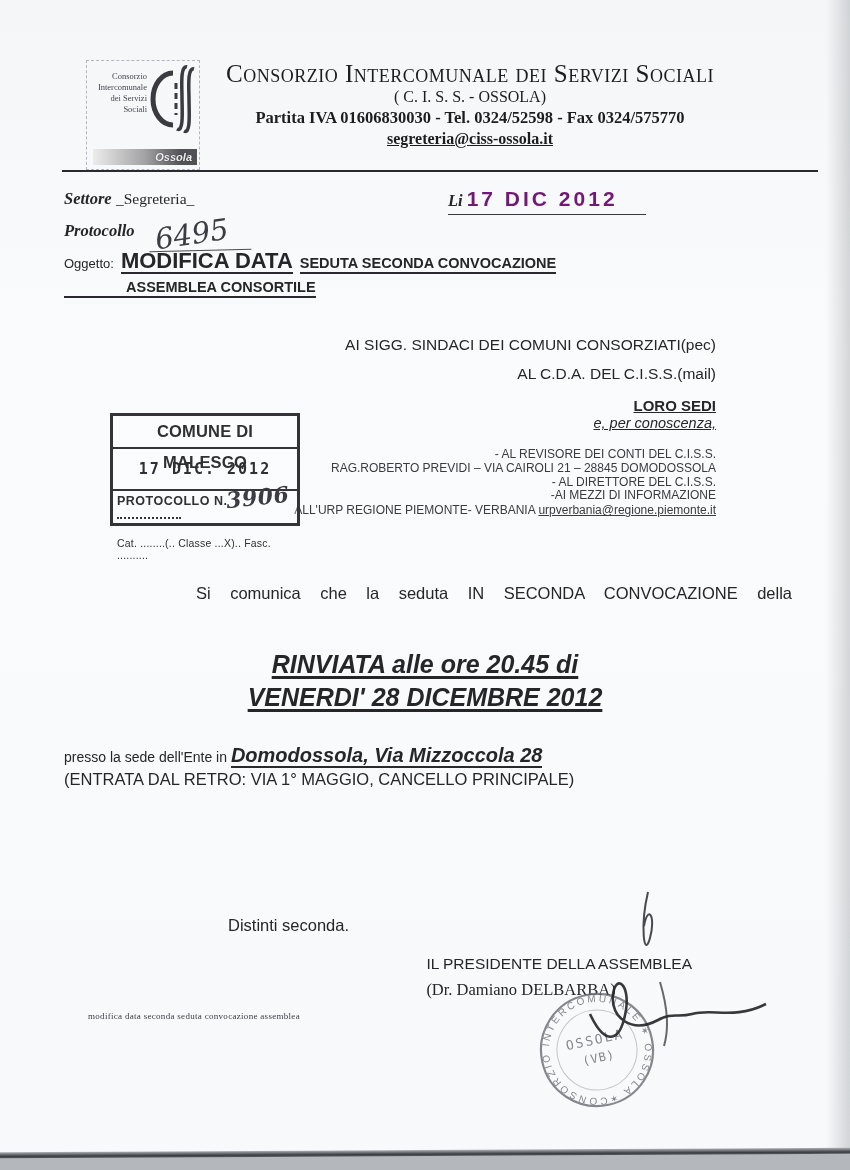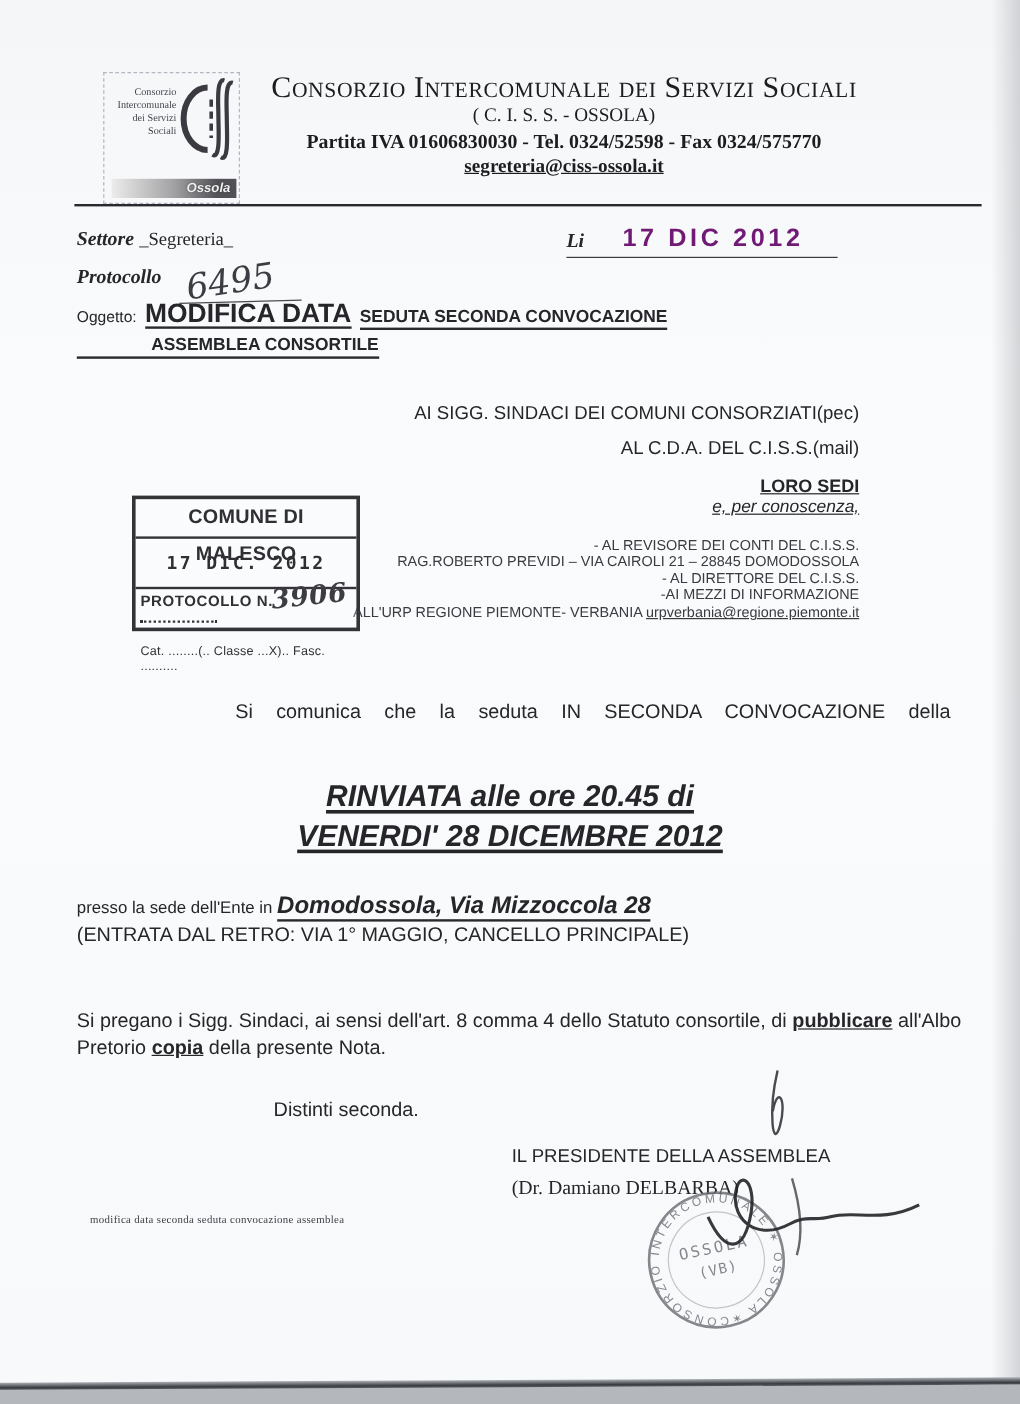--- a/index.html
+++ b/index.html
@@ -28,21 +28,21 @@
   .lh-acr{font-size:16px;margin-top:1px;}
   .lh-addr{font-size:16.5px;margin-top:1px;}
   .lh-piva{font-size:16.5px;font-weight:bold;margin-top:2px;}
   .lh-email{font-size:16px;font-weight:bold;text-decoration:underline;margin-top:2px;}
   .rule{position:absolute;left:62px;top:170px;width:756px;height:0;border-top:2.5px solid #2a2a2e;}
 
   
   .serif-lbl{font-family:"Liberation Serif",serif;font-weight:bold;font-style:italic;font-size:16.5px;}
   .settore-row{position:absolute;left:64px;top:189px;font-size:15.5px;}
   .settore-val{font-family:"Liberation Serif",serif;font-size:15.5px;}
-  .li-row{position:absolute;left:472px;top:187px;display:flex;gap:32px;align-items:flex-end;
+  .li-row{position:absolute;left:448px;top:187px;display:flex;gap:4px;align-items:flex-end;
         border-bottom:1.5px solid #3a3a3e;padding:0 28px 3px 0;}
   .stamp-date{font-family:Liberation Sans, sans-serif;font-weight:bold;font-size:21px;
         letter-spacing:3px;color:#701a75;}
   .protocollo-row{position:absolute;left:64px;top:221px;display:flex;align-items:flex-start;gap:14px;}
   .hand{font-family:"DejaVu Serif",serif;font-style:italic;color:#3c3c42;}
   .proto-val{font-size:29px;transform:rotate(-7deg);display:inline-block;line-height:26px;}
   .proto-underline{border-bottom:1.5px solid #4a4a50;padding:0 22px 2px 6px;transform:rotate(-1.5deg);}
 
   
   .oggetto{position:absolute;left:64px;top:249px;}
@@ -89,21 +89,21 @@
   .venue-note{font-size:16.5px;margin-top:4px;}
   .request{position:absolute;left:64px;top:840px;width:737px;font-size:16.5px;
         text-align:justify;line-height:22px;}
   .req-bold{font-weight:bold;text-decoration:underline;}
   .closing{position:absolute;left:228px;top:916px;font-size:16.5px;}
   .sig-block{position:absolute;right:158px;top:955px;text-align:left;}
   .sig-title{font-size:15.5px;}
   .sig-name{font-family:"Liberation Serif",serif;font-size:16.5px;margin-top:7px;}
   .round-stamp{position:absolute;left:533px;top:986px;transform:rotate(-12deg);opacity:.8;}
   .signature{position:absolute;left:520px;top:886px;}
-  .footnote{position:absolute;left:75px;top:1011px;font-family:"Liberation Serif",serif;
+  .footnote{position:absolute;left:88px;top:1011px;font-family:"Liberation Serif",serif;
         font-size:9px;color:#3d3d44;letter-spacing:.3px;}
 </style>
 </head>
 <body>
 
 <div class="scan">
   <div class="page"></div>
   <div class="right-shade"></div>
 
   <div class="logo">
@@ -184,23 +184,20 @@
     <div><span>VENERDI' 28 DICEMBRE 2012</span></div>
   </div>
 
   <div class="venue">
     <div>
       <span class="venue-prefix">presso la sede dell'Ente in </span><span class="venue-bold">Domodossola, Via Mizzoccola 28</span>
     </div>
     <div class="venue-note">(ENTRATA DAL RETRO: VIA 1° MAGGIO, CANCELLO PRINCIPALE)</div>
   </div>
 
-  <div class="request">
-    <span>Si pregano i Sigg. Sindaci, ai sensi dell'art. 8 comma 4 dello Statuto consortile, di </span><span class="req-bold">pubblicare</span><span> all'Albo Pretorio  </span><span class="req-bold">copia</span><span> della presente Nota.</span>
-  </div>
 
   <div class="closing">Distinti seconda.</div>
 
   <div class="sig-block">
     <div class="sig-title">IL PRESIDENTE DELLA ASSEMBLEA</div>
     <div class="sig-name">(Dr. Damiano DELBARBA)</div>
   </div>
 
   <svg class="round-stamp" width="128" height="128" viewBox="0 0 128 128">
     <circle cx="64" cy="64" r="56" fill="none" stroke="#6a6a72" stroke-width="2.2"></circle>

